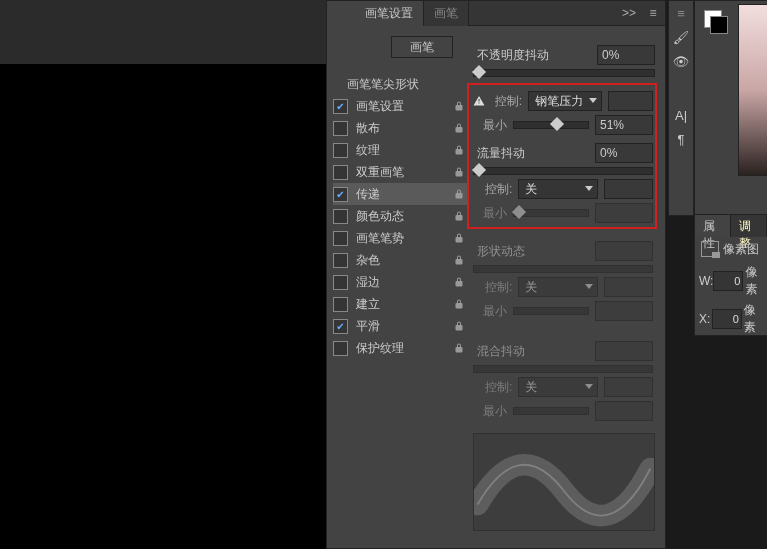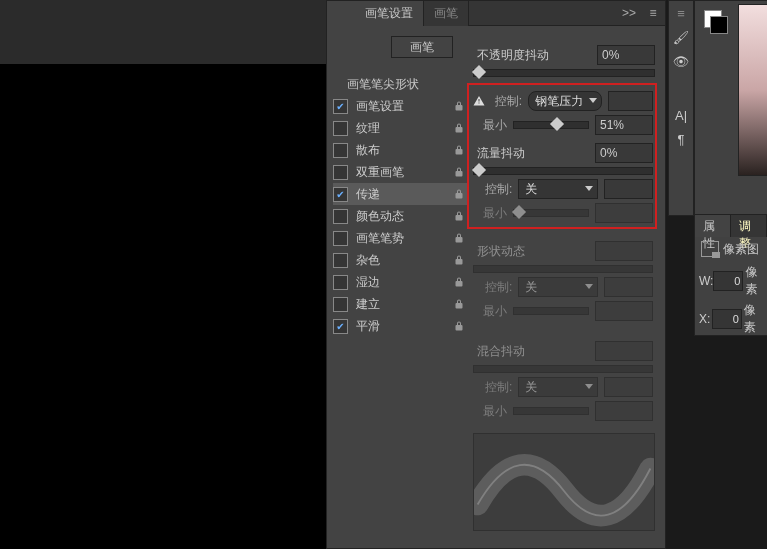--- a/index.html
+++ b/index.html
@@ -82,30 +82,30 @@
         <span class="cb on"></span>
         <span class="label">画笔设置</span>
         <span class="lock">
           <svg viewBox="0 0 24 24">
             <path d="M17 10h-1V7a4 4 0 10-8 0v3H7a2 2 0 00-2 2v7a2 2 0 002 2h10a2 2 0 002-2v-7a2 2 0 00-2-2zm-7-3a2 2 0 114 0v3h-4z"></path>
           </svg>
         </span>
       </div>
     <div class="lrow">
         <span class="cb"></span>
+        <span class="label">散布</span>
+        <span class="lock">
+          <svg viewBox="0 0 24 24">
+            <path d="M17 10h-1V7a4 4 0 10-8 0v3H7a2 2 0 00-2 2v7a2 2 0 002 2h10a2 2 0 002-2v-7a2 2 0 00-2-2zm-7-3a2 2 0 114 0v3h-4z"></path>
+          </svg>
+        </span>
+      </div>
+    <div class="lrow">
+        <span class="cb"></span>
         <span class="label">纹理</span>
-        <span class="lock">
-          <svg viewBox="0 0 24 24">
-            <path d="M17 10h-1V7a4 4 0 10-8 0v3H7a2 2 0 00-2 2v7a2 2 0 002 2h10a2 2 0 002-2v-7a2 2 0 00-2-2zm-7-3a2 2 0 114 0v3h-4z"></path>
-          </svg>
-        </span>
-      </div>
-    <div class="lrow">
-        <span class="cb"></span>
-        <span class="label">散布</span>
         <span class="lock">
           <svg viewBox="0 0 24 24">
             <path d="M17 10h-1V7a4 4 0 10-8 0v3H7a2 2 0 00-2 2v7a2 2 0 002 2h10a2 2 0 002-2v-7a2 2 0 00-2-2zm-7-3a2 2 0 114 0v3h-4z"></path>
           </svg>
         </span>
       </div>
     <div class="lrow">
         <span class="cb"></span>
         <span class="label">双重画笔</span>
         <span class="lock">
@@ -170,20 +170,29 @@
       </div>
     <div class="lrow">
         <span class="cb on"></span>
         <span class="label">平滑</span>
         <span class="lock">
           <svg viewBox="0 0 24 24">
             <path d="M17 10h-1V7a4 4 0 10-8 0v3H7a2 2 0 00-2 2v7a2 2 0 002 2h10a2 2 0 002-2v-7a2 2 0 00-2-2zm-7-3a2 2 0 114 0v3h-4z"></path>
           </svg>
         </span>
       </div>
+    <div class="lrow">
+        <span class="cb"></span>
+        <span class="label">保护纹理</span>
+        <span class="lock">
+          <svg viewBox="0 0 24 24">
+            <path d="M17 10h-1V7a4 4 0 10-8 0v3H7a2 2 0 00-2 2v7a2 2 0 002 2h10a2 2 0 002-2v-7a2 2 0 00-2-2zm-7-3a2 2 0 114 0v3h-4z"></path>
+          </svg>
+        </span>
+      </div>
   </div>
 
   <div style="position:absolute; left:146px; top:40px; right:10px;">
     <div class="fieldrow">
       <span class="lab" style="width:86px;">不透明度抖动</span>
       <span style="flex:1"></span>
       <span class="valbox">0%</span>
     </div>
     <div class="slider">
         <span class="knob" style="left:0%"></span>
@@ -191,21 +200,21 @@
   </div>
 
   <div style="position:absolute; left:146px; top:86px; right:12px;">
     <div class="fieldrow">
       <span class="warn">
           <svg viewBox="0 0 24 24">
             <path d="M12 2L1 21h22L12 2zm1 15h-2v-2h2zm0-4h-2V8h2z"></path>
           </svg>
         </span>
       <span class="lab2">控制:</span>
-      <span class="select" style="width:68px;border-radius:8px;">钢笔压力</span>
+      <span class="select" style="width:68px;">钢笔压力</span>
       <span class="valbox empty" style="margin-left:6px;"></span>
     </div>
     <div class="fieldrow">
       <span class="lab2" style="width:34px;">最小</span>
       <div class="sl">
           <span class="knob" style="left:51%"></span>
         </div>
       <span class="valbox">51%</span>
     </div>
 

